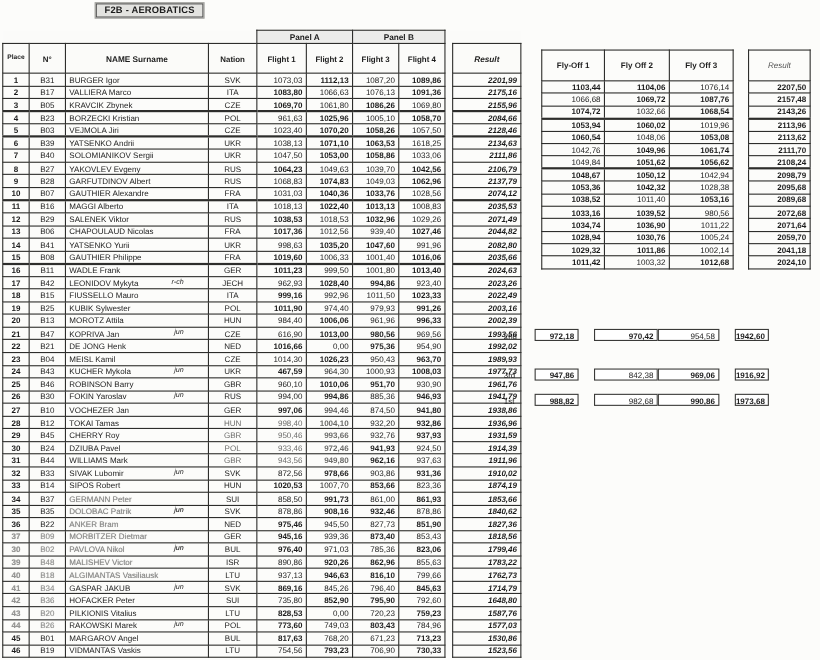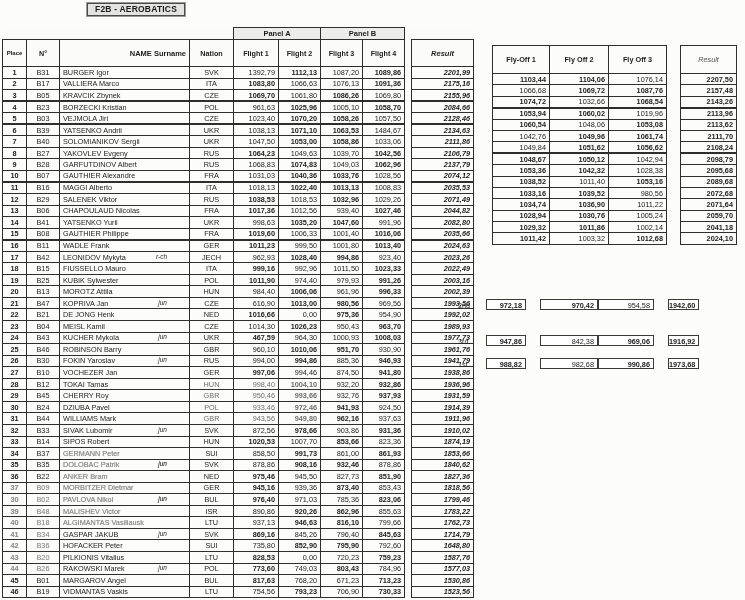--- a/index.html
+++ b/index.html
@@ -26,21 +26,21 @@
   .main{left:2px;top:27px;width:471px;font-size:7.3px;}
   .main td{border:1px solid #2e2e2c;height:auto;}
   .main td.gap{border:none;}
   .main thead tr.panels{height:12px;}
   .main thead tr.cols{height:27px;}
   .main thead td{background:#fbfbf9;}
   .main thead td.nob{border:none;}
   .panel-h{font-size:7.5px;font-weight:bold;text-align:center;background:#ececea !important;}
   .h{font-weight:bold;text-align:center;font-size:7.2px;}
   .h-place{font-size:6px;padding:0 1px;}
-  .h-name{text-align:right;font-size:7.5px;}
+  .h-name{text-align:center;font-size:7.5px;}
   .h-result{font-style:italic;font-size:7.5px;}
   .main tbody tr{height:11.55px;}
   .main td.pl{font-weight:bold;font-size:7.3px;}
   .main td.bib{font-size:7.3px;}
   .main td.namec{padding:0 22px 0 3px;}
   .namec .nm{float:left;font-size:7.3px;}
   .namec .note{float:right;font-size:6.5px;font-style:italic;color:#2a2a2a;}
   .main td.res{font-weight:bold;font-style:italic;}
   
   .main tbody tr:nth-child(3) td:not(.gap),
@@ -114,21 +114,21 @@
     </tr>
   </thead>
   <tbody>
       <tr>
         <td class="c pl">1</td>
         <td class="c bib">B31</td>
         <td class="namec">
           <span class="nm">BURGER Igor</span>
         </td>
         <td class="c">SVK</td>
-        <td class="num">1392,79</td>
+        <td class="num">1073,03</td>
         <td class="num ct">1112,13</td>
         <td class="num">1087,20</td>
         <td class="num ct">1089,86</td>
         <td class="gap"></td>
         <td class="num res">2201,99</td>
       </tr>
       <tr>
         <td class="c pl">2</td>
         <td class="c bib">B17</td>
         <td class="namec">
@@ -187,21 +187,21 @@
       <tr>
         <td class="c pl">6</td>
         <td class="c bib">B39</td>
         <td class="namec">
           <span class="nm">YATSENKO Andrii</span>
         </td>
         <td class="c">UKR</td>
         <td class="num">1038,13</td>
         <td class="num ct">1071,10</td>
         <td class="num ct">1063,53</td>
-        <td class="num">1484,67</td>
+        <td class="num">1618,25</td>
         <td class="gap"></td>
         <td class="num res">2134,63</td>
       </tr>
       <tr>
         <td class="c pl">7</td>
         <td class="c bib">B40</td>
         <td class="namec">
           <span class="nm">SOLOMIANIKOV Sergii</span>
         </td>
         <td class="c">UKR</td>

